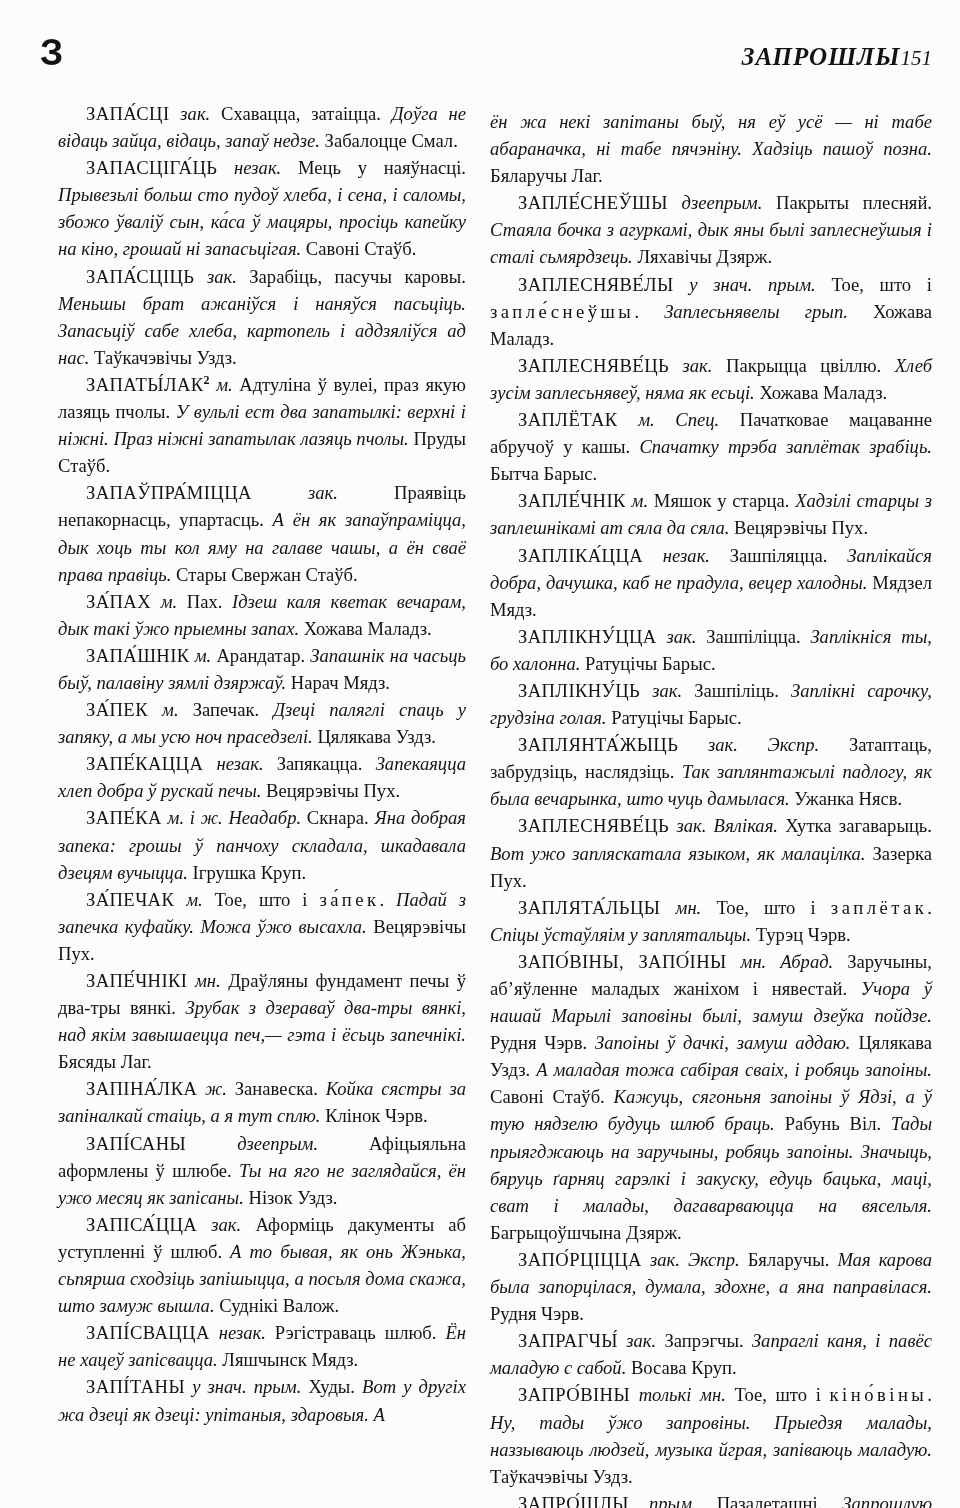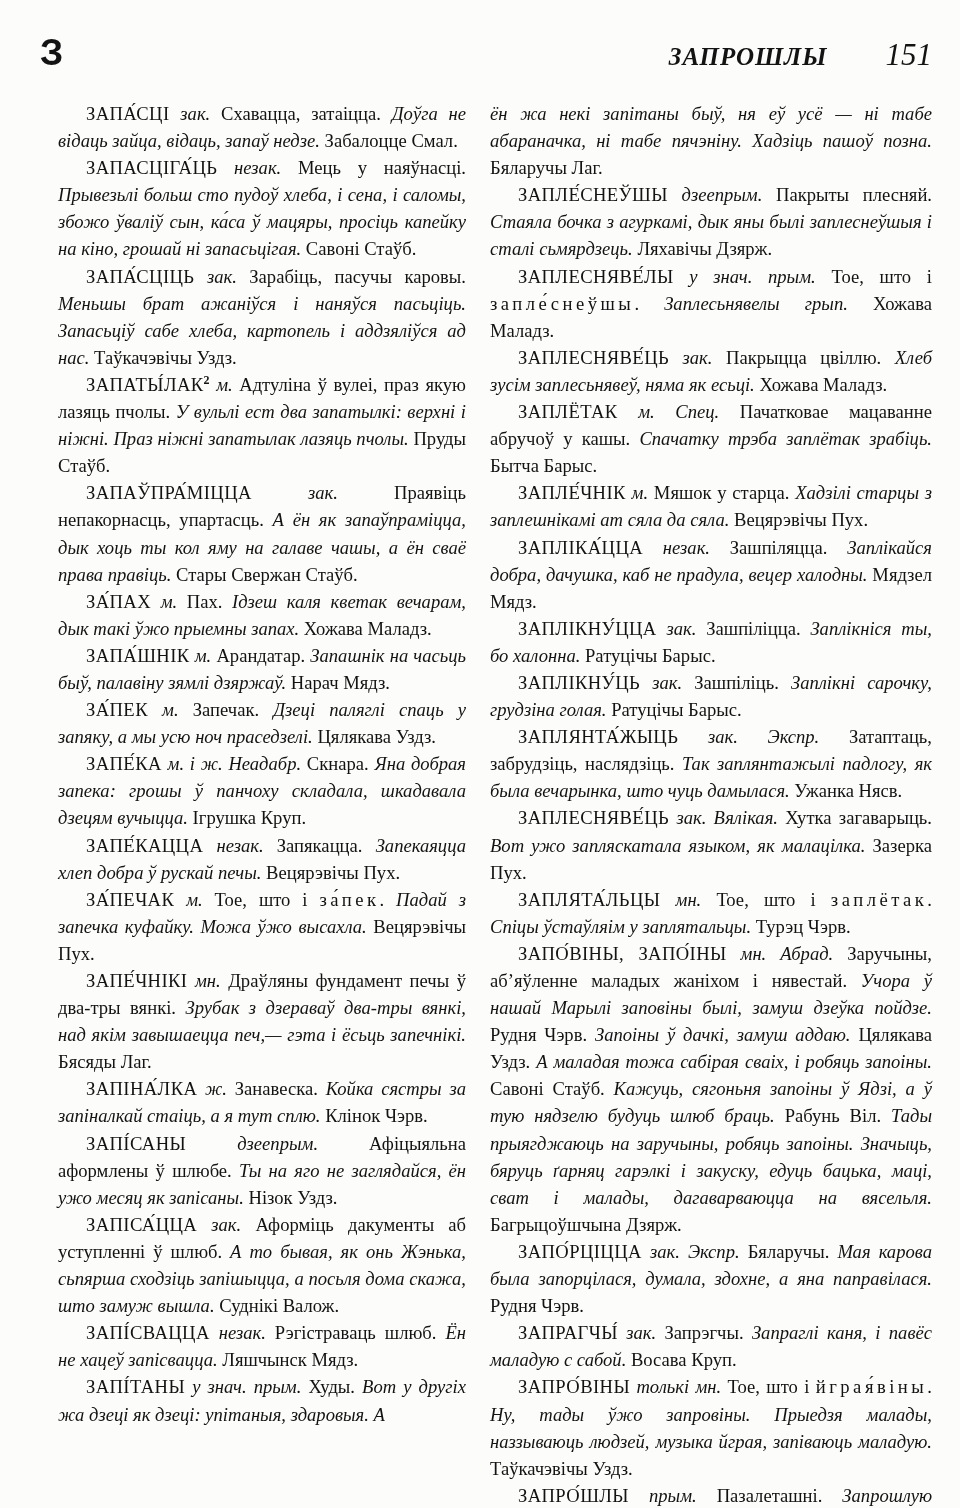--- a/index.html
+++ b/index.html
@@ -28,32 +28,31 @@
   }
   .section-letter {
     font-family: "Liberation Sans", "DejaVu Sans", sans-serif;
     font-weight: bold;
     font-size: 37px;
     line-height: 1;
   }
   .running-right {
     display: flex;
     align-items: baseline;
-    gap: 58px;
     text-align: right;
   }
   .running-word {
     font-style: italic;
     font-weight: bold;
     font-size: 25px;
     letter-spacing: 1px;
   }
   .page-number {
     font-style: italic;
-    font-size: 31px;
+    font-size: 21px;
   }
   .columns {
     position: absolute;
     top: 100px;
     left: 58px;
     display: flex;
     gap: 24px;
   }
   .column {
     text-align: justify;
@@ -61,20 +60,21 @@
     line-height: 27.1px;
   }
   .column.left  { width: 408px; }
   .column.right { width: 442px; }
   p.entry {
     margin: 0;
     text-indent: 28px;
   }
   p.entry.no-indent {
     text-indent: 0;
+    margin-top: 8px;
   }
   .s-head {
     font-weight: normal;
     letter-spacing: 0.4px;
   }
   .s-ital {
     font-style: italic;
   }
   .s-norm {}
   .s-spaced {
@@ -103,22 +103,22 @@
   <div class="columns">
     <div class="column left">
         <p class="entry"><span class="s-head">ЗАПА́СЦІ</span><span class="s-ital"> зак. </span><span class="s-norm">Схавацца, затаіцца. </span><span class="s-ital">Доўга не відаць зайца, відаць, запаў недзе. </span><span class="s-norm">Забалоцце Смал.</span></p>
         <p class="entry"><span class="s-head">ЗАПАСЦІГА́ЦЬ</span><span class="s-ital"> незак. </span><span class="s-norm">Мець у наяўнасці. </span><span class="s-ital">Прывезьлі больш сто пудоў хлеба, і сена, і саломы, збожо ўваліў сын, ка́са ў мацяры, просіць капейку на кіно, грошай ні запасьцігая. </span><span class="s-norm">Савоні Стаўб.</span></p>
         <p class="entry"><span class="s-head">ЗАПА́СЦІЦЬ</span><span class="s-ital"> зак. </span><span class="s-norm">Зарабіць, пасучы каровы. </span><span class="s-ital">Меньшы брат ажаніўся і наняўся пасьціць. Запасьціў сабе хлеба, картопель і аддзяліўся ад нас. </span><span class="s-norm">Таўкачэвічы Уздз.</span></p>
         <p class="entry"><span class="s-head">ЗАПАТЫ́ЛАК</span><span class="s-sup">2</span><span class="s-ital"> м. </span><span class="s-norm">Адтуліна ў вулеі, праз якую лазяць пчолы. </span><span class="s-ital">У вульлі ест два запатылкі: верхні і ніжні. Праз ніжні запатылак лазяць пчолы. </span><span class="s-norm">Пруды Стаўб.</span></p>
         <p class="entry"><span class="s-head">ЗАПАЎПРА́МІЦЦА</span><span class="s-ital"> зак. </span><span class="s-norm">Праявіць непакорнасць, упартасць. </span><span class="s-ital">А ён як запаўпраміцца, дык хоць ты кол яму на галаве чашы, а ён сваё права правіць. </span><span class="s-norm">Стары Свержан Стаўб.</span></p>
         <p class="entry"><span class="s-head">ЗА́ПАХ</span><span class="s-ital"> м. </span><span class="s-norm">Пах. </span><span class="s-ital">Ідзеш каля кветак вечарам, дык такі ўжо прыемны запах. </span><span class="s-norm">Хожава Маладз.</span></p>
         <p class="entry"><span class="s-head">ЗАПА́ШНІК</span><span class="s-ital"> м. </span><span class="s-norm">Арандатар. </span><span class="s-ital">Запашнік на часьць быў, палавіну зямлі дзяржаў. </span><span class="s-norm">Нарач Мядз.</span></p>
         <p class="entry"><span class="s-head">ЗА́ПЕК</span><span class="s-ital"> м. </span><span class="s-norm">Запечак. </span><span class="s-ital">Дзеці паляглі спаць у запяку, а мы усю ноч праседзелі. </span><span class="s-norm">Цялякава Уздз.</span></p>
+        <p class="entry"><span class="s-head">ЗАПЕ́КАЦЦА</span><span class="s-ital"> незак. </span><span class="s-norm">Запякацца. </span><span class="s-ital">Запекаяцца хлеп добра ў рускай печы. </span><span class="s-norm">Вецярэвічы Пух.</span></p>
         <p class="entry"><span class="s-head">ЗАПЕ́КА</span><span class="s-ital"> м. і ж. Неадабр. </span><span class="s-norm">Скнара. </span><span class="s-ital">Яна добрая запека: грошы ў панчоху складала, шкадавала дзецям вучыцца. </span><span class="s-norm">Ігрушка Круп.</span></p>
-        <p class="entry"><span class="s-head">ЗАПЕ́КАЦЦА</span><span class="s-ital"> незак. </span><span class="s-norm">Запякацца. </span><span class="s-ital">Запекаяцца хлеп добра ў рускай печы. </span><span class="s-norm">Вецярэвічы Пух.</span></p>
         <p class="entry"><span class="s-head">ЗА́ПЕЧАК</span><span class="s-ital"> м. </span><span class="s-norm">Тое, што і </span><span class="s-spaced">за́пек</span><span class="s-norm">. </span><span class="s-ital">Падай з запечка куфайку. Можа ўжо высахла. </span><span class="s-norm">Вецярэвічы Пух.</span></p>
         <p class="entry"><span class="s-head">ЗАПЕ́ЧНІКІ</span><span class="s-ital"> мн. </span><span class="s-norm">Драўляны фундамент печы ў два-тры вянкі. </span><span class="s-ital">Зрубак з дзераваў два-тры вянкі, над якім завышаецца печ,— гэта і ёсьць запечнікі. </span><span class="s-norm">Бясяды Лаг.</span></p>
         <p class="entry"><span class="s-head">ЗАПІНА́ЛКА</span><span class="s-ital"> ж. </span><span class="s-norm">Занавеска. </span><span class="s-ital">Койка сястры за запіналкай стаіць, а я тут сплю. </span><span class="s-norm">Клінок Чэрв.</span></p>
         <p class="entry"><span class="s-head">ЗАПІ́САНЫ</span><span class="s-ital"> дзеепрым. </span><span class="s-norm">Афіцыяльна аформлены ў шлюбе. </span><span class="s-ital">Ты на яго не заглядайся, ён ужо месяц як запісаны. </span><span class="s-norm">Нізок Уздз.</span></p>
         <p class="entry"><span class="s-head">ЗАПІСА́ЦЦА</span><span class="s-ital"> зак. </span><span class="s-norm">Аформіць дакументы аб уступленні ў шлюб. </span><span class="s-ital">А то бывая, як онь Жэнька, сьпярша сходзіць запішыцца, а посьля дома скажа, што замуж вышла. </span><span class="s-norm">Суднікі Валож.</span></p>
         <p class="entry"><span class="s-head">ЗАПІ́СВАЦЦА</span><span class="s-ital"> незак. </span><span class="s-norm">Рэгістраваць шлюб. </span><span class="s-ital">Ён не хацеў запісвацца. </span><span class="s-norm">Ляшчынск Мядз.</span></p>
         <p class="entry"><span class="s-head">ЗАПІ́ТАНЫ</span><span class="s-ital"> у знач. прым. </span><span class="s-norm">Худы. </span><span class="s-ital">Вот у другіх жа дзеці як дзеці: упітаныя, здаровыя. А</span></p>
       </div>
     <div class="column right">
         <p class="entry no-indent"><span class="s-ital">ён жа некі запітаны быў, ня еў усё — ні табе абараначка, ні табе пячэніну. Хадзіць пашоў позна. </span><span class="s-norm">Бяларучы Лаг.</span></p>
@@ -129,18 +129,18 @@
         <p class="entry"><span class="s-head">ЗАПЛЕ́ЧНІК</span><span class="s-ital"> м. </span><span class="s-norm">Мяшок у старца. </span><span class="s-ital">Хадзілі старцы з заплешнікамі ат сяла да сяла. </span><span class="s-norm">Вецярэвічы Пух.</span></p>
         <p class="entry"><span class="s-head">ЗАПЛІКА́ЦЦА</span><span class="s-ital"> незак. </span><span class="s-norm">Зашпіляцца. </span><span class="s-ital">Заплікайся добра, дачушка, каб не прадула, вецер халодны. </span><span class="s-norm">Мядзел Мядз.</span></p>
         <p class="entry"><span class="s-head">ЗАПЛІКНУ́ЦЦА</span><span class="s-ital"> зак. </span><span class="s-norm">Зашпіліцца. </span><span class="s-ital">Заплікніся ты, бо халонна. </span><span class="s-norm">Ратуцічы Барыс.</span></p>
         <p class="entry"><span class="s-head">ЗАПЛІКНУ́ЦЬ</span><span class="s-ital"> зак. </span><span class="s-norm">Зашпіліць. </span><span class="s-ital">Заплікні сарочку, грудзіна голая. </span><span class="s-norm">Ратуцічы Барыс.</span></p>
         <p class="entry"><span class="s-head">ЗАПЛЯНТА́ЖЫЦЬ</span><span class="s-ital"> зак. Экспр. </span><span class="s-norm">Затаптаць, забрудзіць, наслядзіць. </span><span class="s-ital">Так заплянтажылі падлогу, як была вечарынка, што чуць дамылася. </span><span class="s-norm">Ужанка Нясв.</span></p>
         <p class="entry"><span class="s-head">ЗАПЛЕСНЯВЕ́ЦЬ</span><span class="s-ital"> зак. Вялікая. </span><span class="s-norm">Хутка загаварыць. </span><span class="s-ital">Вот ужо запляскатала языком, як малацілка. </span><span class="s-norm">Зазерка Пух.</span></p>
         <p class="entry"><span class="s-head">ЗАПЛЯТА́ЛЬЦЫ</span><span class="s-ital"> мн. </span><span class="s-norm">Тое, што і </span><span class="s-spaced">заплётак</span><span class="s-norm">. </span><span class="s-ital">Спіцы ўстаўляім у заплятальцы. </span><span class="s-norm">Турэц Чэрв.</span></p>
         <p class="entry"><span class="s-head">ЗАПО́ВІНЫ, ЗАПО́ІНЫ</span><span class="s-ital"> мн. Абрад. </span><span class="s-norm">Заручыны, аб’яўленне маладых жаніхом і нявестай. </span><span class="s-ital">Учора ў нашай Марылі заповіны былі, замуш дзеўка пойдзе. </span><span class="s-norm">Рудня Чэрв. </span><span class="s-ital">Запоіны ў дачкі, замуш аддаю. </span><span class="s-norm">Цялякава Уздз. </span><span class="s-ital">А маладая тожа сабірая сваіх, і робяць запоіны. </span><span class="s-norm">Савоні Стаўб. </span><span class="s-ital">Кажуць, сягоньня запоіны ў Ядзі, а ў тую нядзелю будуць шлюб браць. </span><span class="s-norm">Рабунь Віл. </span><span class="s-ital">Тады прыягджаюць на заручыны, робяць запоіны. Значыць, бяруць ґарняц гарэлкі і закуску, едуць бацька, маці, сват і малады, дагаварваюцца на вясельля. </span><span class="s-norm">Багрыцоўшчына Дзярж.</span></p>
         <p class="entry"><span class="s-head">ЗАПО́РЦІЦЦА</span><span class="s-ital"> зак. Экспр. </span><span class="s-norm">Бяларучы. </span><span class="s-ital">Мая карова была запорцілася, думала, здохне, а яна паправілася. </span><span class="s-norm">Рудня Чэрв.</span></p>
         <p class="entry"><span class="s-head">ЗАПРАГЧЫ́</span><span class="s-ital"> зак. </span><span class="s-norm">Запрэгчы. </span><span class="s-ital">Запраглі каня, і павёс маладую с сабой. </span><span class="s-norm">Восава Круп.</span></p>
-        <p class="entry"><span class="s-head">ЗАПРО́ВІНЫ</span><span class="s-ital"> толькі мн. </span><span class="s-norm">Тое, што і </span><span class="s-spaced">йграя́віны</span><span class="s-norm">. </span><span class="s-ital">Ну, тады ўжо запровіны. Прыедзя малады, наззываюць людзей, музыка йграя, запіваюць маладую. </span><span class="s-norm">Таўкачэвічы Уздз.</span></p>
+        <p class="entry"><span class="s-head">ЗАПРО́ВІНЫ</span><span class="s-ital"> толькі мн. </span><span class="s-norm">Тое, што і </span><span class="s-spaced">кіно́віны</span><span class="s-norm">. </span><span class="s-ital">Ну, тады ўжо запровіны. Прыедзя малады, наззываюць людзей, музыка йграя, запіваюць маладую. </span><span class="s-norm">Таўкачэвічы Уздз.</span></p>
         <p class="entry"><span class="s-head">ЗАПРО́ШЛЫ</span><span class="s-ital"> прым. </span><span class="s-norm">Пазалеташні. </span><span class="s-ital">Запрошлую восянь ішоў я с калхозу. О тут во, Азярышча называяцца. </span></p>
       </div>
   </div>
 
 </div>
 
 </body></html>

